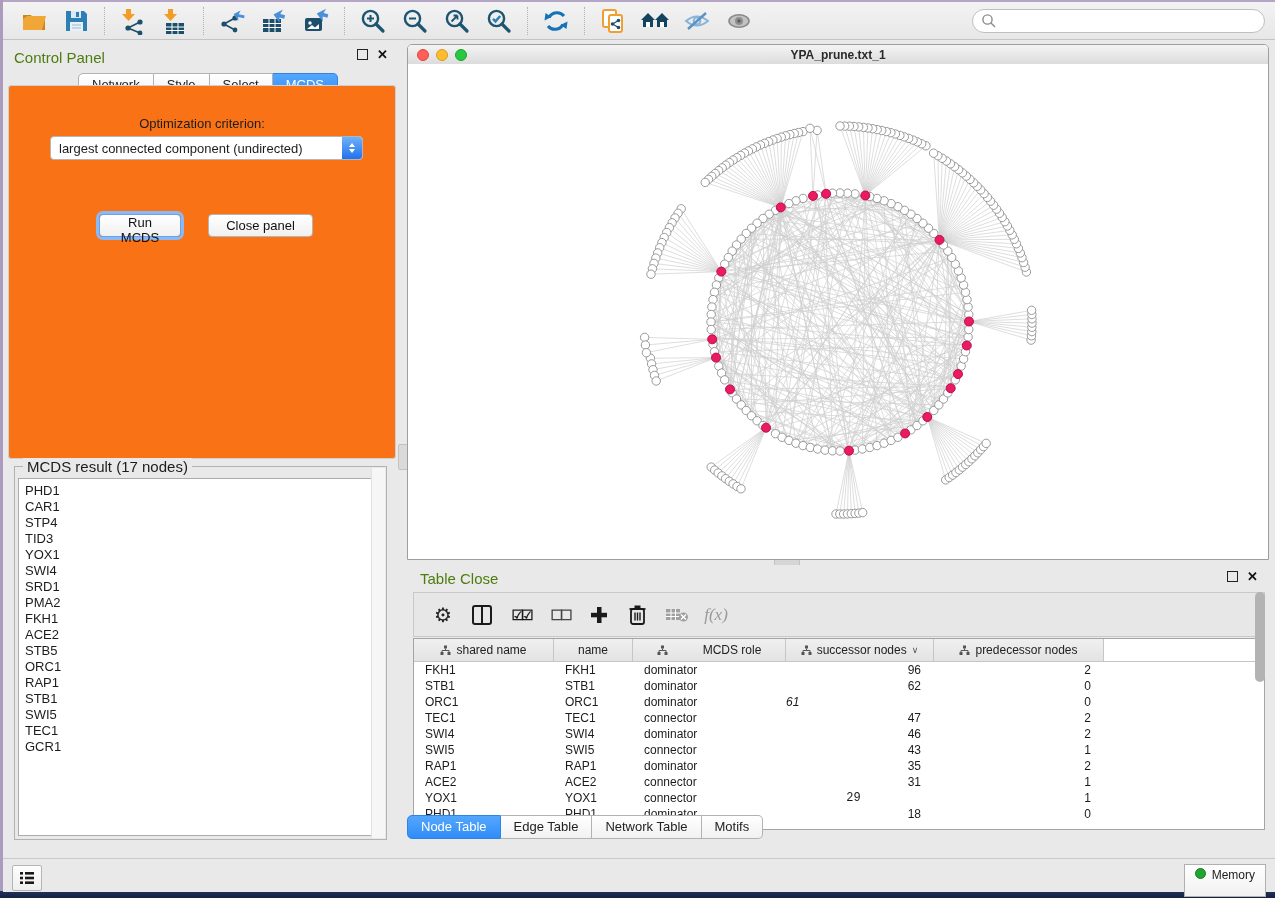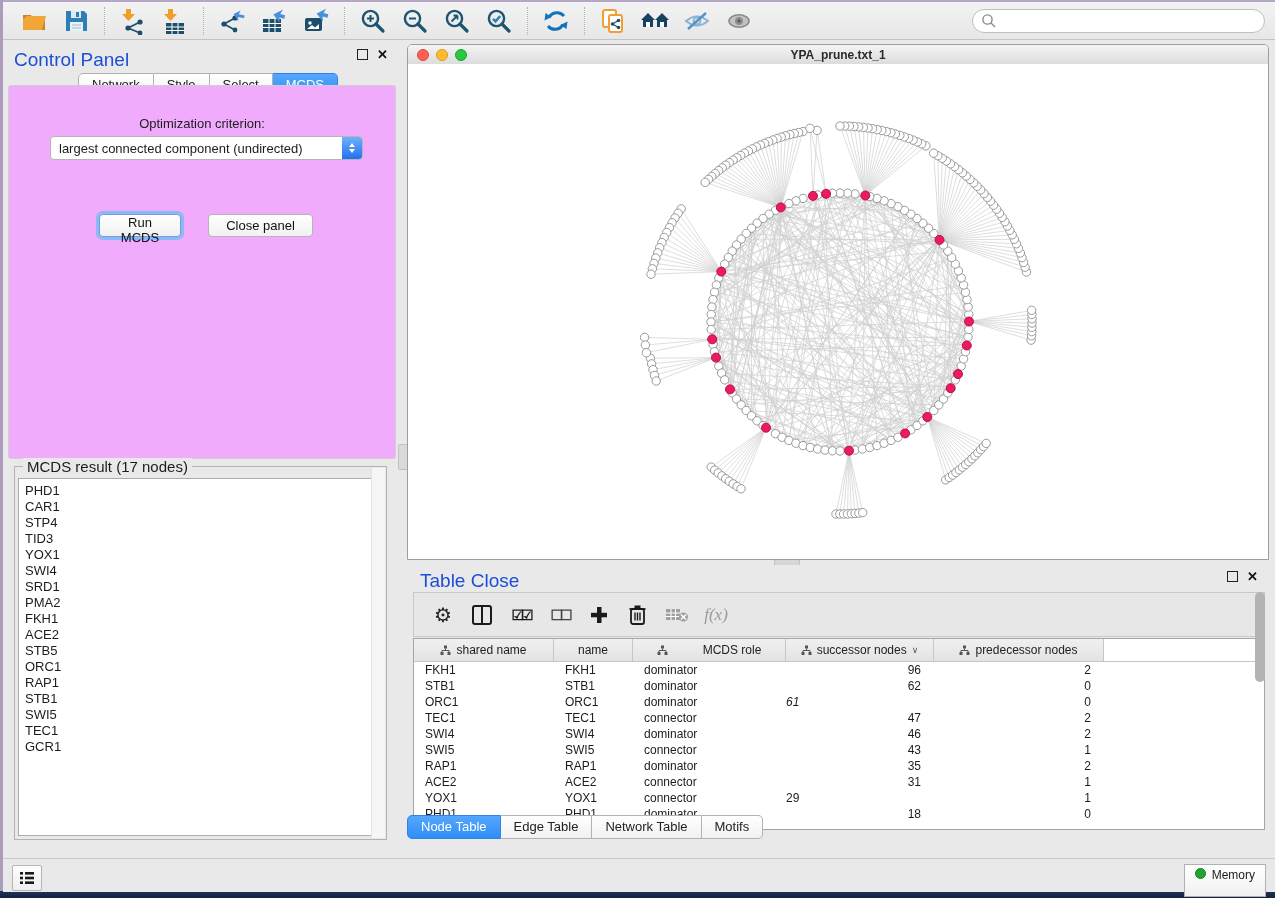--- a/index.html
+++ b/index.html
@@ -16,36 +16,36 @@
   #toolbar{left:3px;top:2px;width:1272px;height:38px;background:linear-gradient(#f3f3f3,#e7e7e7);
            border-bottom:1px solid #c4c4c4;display:flex;align-items:center;padding-left:10px;box-sizing:border-box}
   .tbtn{width:30px;height:30px;display:flex;align-items:center;justify-content:center;margin:0 6px}
   .tsep{width:0;height:28px;border-left:1px dotted #b2b2b2;margin:0 7px}
   #search-wrap{position:absolute;right:10px;top:7px;width:293px;height:24px;border:1px solid #bfbfbf;
                border-radius:13px;background:#fff;display:flex;align-items:center;padding-left:8px;box-sizing:border-box}
   #search-wrap input{border:none;outline:none;flex:1;font-size:12px;background:transparent;font-family:"Liberation Sans",sans-serif}
 
   
   #control-panel{left:3px;top:40px;width:397px;height:818px;background:#e9e9e9}
-  .panel-title{font-size:19px;color:#1d4ed8}
+  .panel-title{font-size:15px;color:#4d7c0f}
   #cp-title{left:11px;top:9px}
   .win-btns{position:absolute;display:flex;align-items:center;gap:9px}
   #cp-btns{right:12px;top:9px}
   .float-ico{width:9px;height:9px;border:1.5px solid #222;display:inline-block}
   .close-ico{font-size:13px;font-weight:bold;color:#111;line-height:9px}
 
   .seg{display:flex}
   .seg .segb{border:1px solid #b2b2b2;border-left-width:0;background:linear-gradient(#ffffff,#f1f1f1);
         height:22px;line-height:22px;font-size:13px;padding:0 13px;color:#222;cursor:default;white-space:nowrap}
   .seg .segb:first-child{border-left-width:1px;border-radius:5px 0 0 5px}
   .seg .segb:last-child{border-radius:0 5px 5px 0}
   .seg .segb.active{background:linear-gradient(#55a7fc,#2f8df7);color:#fff;border-color:#2f83e8}
   #cp-tabs{left:75px;top:33px}
 
-  #mcds-box{left:5px;top:45px;width:386px;height:372px;background:#f0abfc;border:1px solid #cfcfcf;border-radius:3px}
+  #mcds-box{left:5px;top:45px;width:386px;height:372px;background:#f97316;border:1px solid #cfcfcf;border-radius:3px}
   #opt-label{left:0;top:30px;width:386px;text-align:center;font-size:13px}
   #opt-select{left:41px;top:50px;width:313px;height:24px;background:#fff;border:1px solid #b5b5b5;border-radius:4px;
               display:flex;align-items:center;box-sizing:border-box}
   #opt-select .sel-text{flex:1;font-size:13px;padding-left:8px;white-space:nowrap;overflow:hidden}
   #opt-select .stepper{width:20px;height:22px;border-radius:0 3px 3px 0;background:linear-gradient(#6fb1f8,#2171ee);
               display:flex;flex-direction:column;align-items:center;justify-content:center;gap:2px}
   .tri-up{width:0;height:0;border-left:3.5px solid transparent;border-right:3.5px solid transparent;border-bottom:4px solid #fff}
   .tri-dn{width:0;height:0;border-left:3.5px solid transparent;border-right:3.5px solid transparent;border-top:4px solid #fff}
   .pbtn{height:23px;border:1px solid #b5b5b5;border-radius:4px;background:linear-gradient(#ffffff,#f0f0f0);
         font-size:13px;font-family:"Liberation Sans",sans-serif;padding:0 16px;color:#111}
@@ -1145,21 +1145,21 @@
           <div class="tcell" style="width: 140px; padding: 0px 0px 0px 11px; text-align: left;">ACE2</div>
           <div class="tcell" style="width: 79px; padding: 0px 0px 0px 11px; text-align: left;">ACE2</div>
           <div class="tcell" style="width: 153px; padding: 0px 0px 0px 11px; text-align: left;">connector</div>
           <div class="tcell" style="width: 148px; padding: 0px 13px 0px 0px; text-align: right;">31</div>
           <div class="tcell" style="width: 170px; padding: 0px 13px 0px 0px; text-align: right;">1</div>
         </div>
         <div class="trow">
           <div class="tcell" style="width: 140px; padding: 0px 0px 0px 11px; text-align: left;">YOX1</div>
           <div class="tcell" style="width: 79px; padding: 0px 0px 0px 11px; text-align: left;">YOX1</div>
           <div class="tcell" style="width: 153px; padding: 0px 0px 0px 11px; text-align: left;">connector</div>
-          <div class="tcell" style="width: 148px; padding: 0px 13px 0px 0px; text-align: left;">29</div>
+          <div class="tcell" style="width: 148px; padding: 0px 13px 0px 0px; text-align: center; font-family: Liberation Mono, monospace;">29</div>
           <div class="tcell" style="width: 170px; padding: 0px 13px 0px 0px; text-align: right;">1</div>
         </div>
         <div class="trow">
           <div class="tcell" style="width: 140px; padding: 0px 0px 0px 11px; text-align: left;">PHD1</div>
           <div class="tcell" style="width: 79px; padding: 0px 0px 0px 11px; text-align: left;">PHD1</div>
           <div class="tcell" style="width: 153px; padding: 0px 0px 0px 11px; text-align: left;">dominator</div>
           <div class="tcell" style="width: 148px; padding: 0px 13px 0px 0px; text-align: right;">18</div>
           <div class="tcell" style="width: 170px; padding: 0px 13px 0px 0px; text-align: right;">0</div>
         </div>
       </div>

